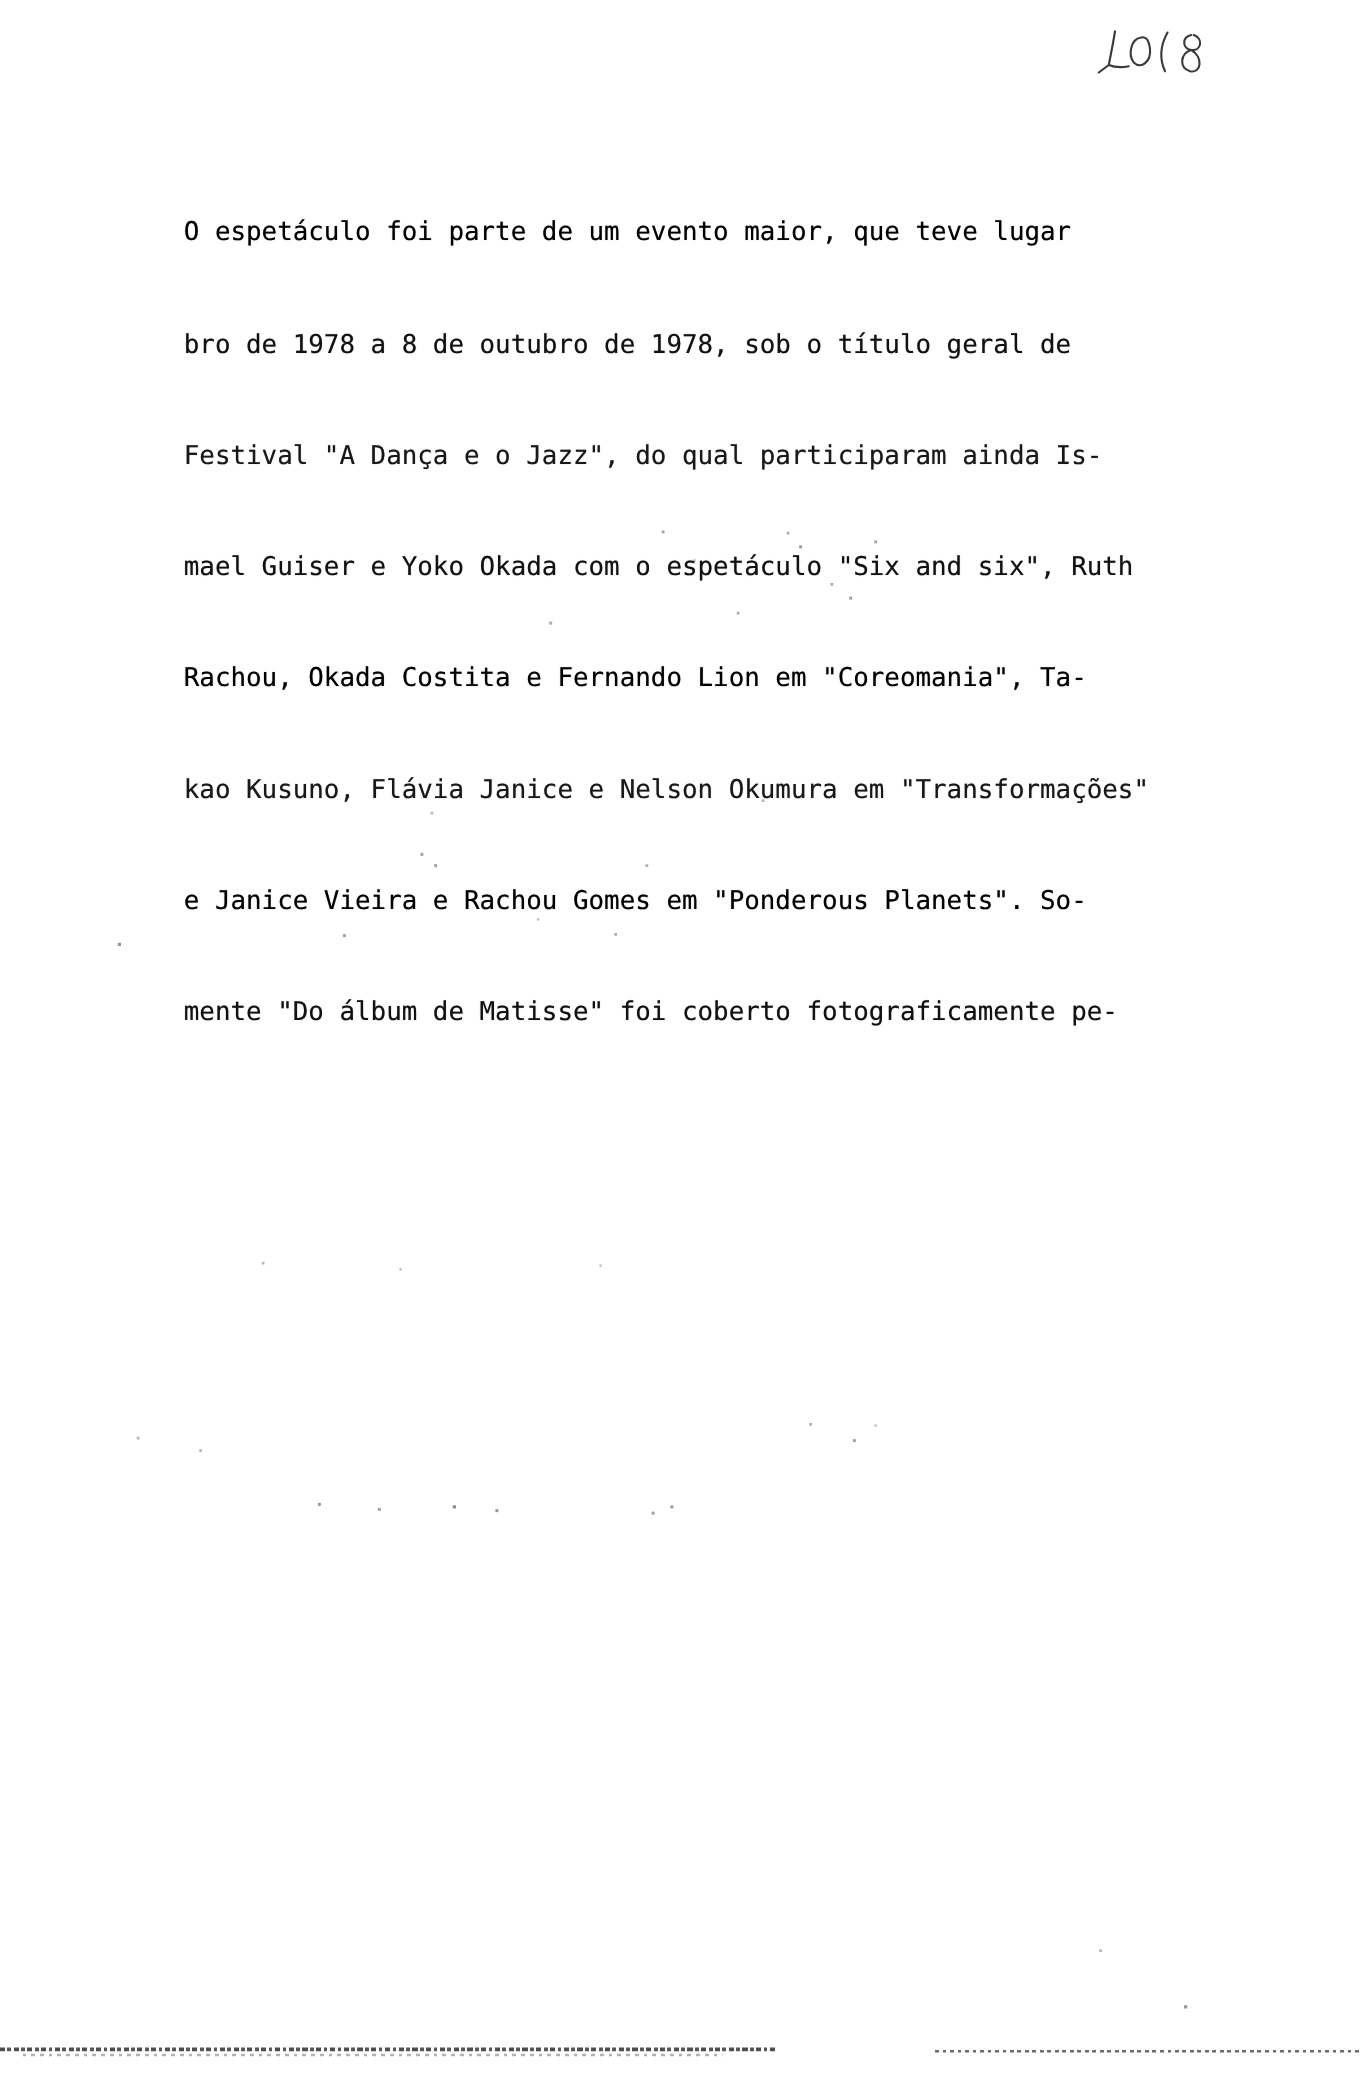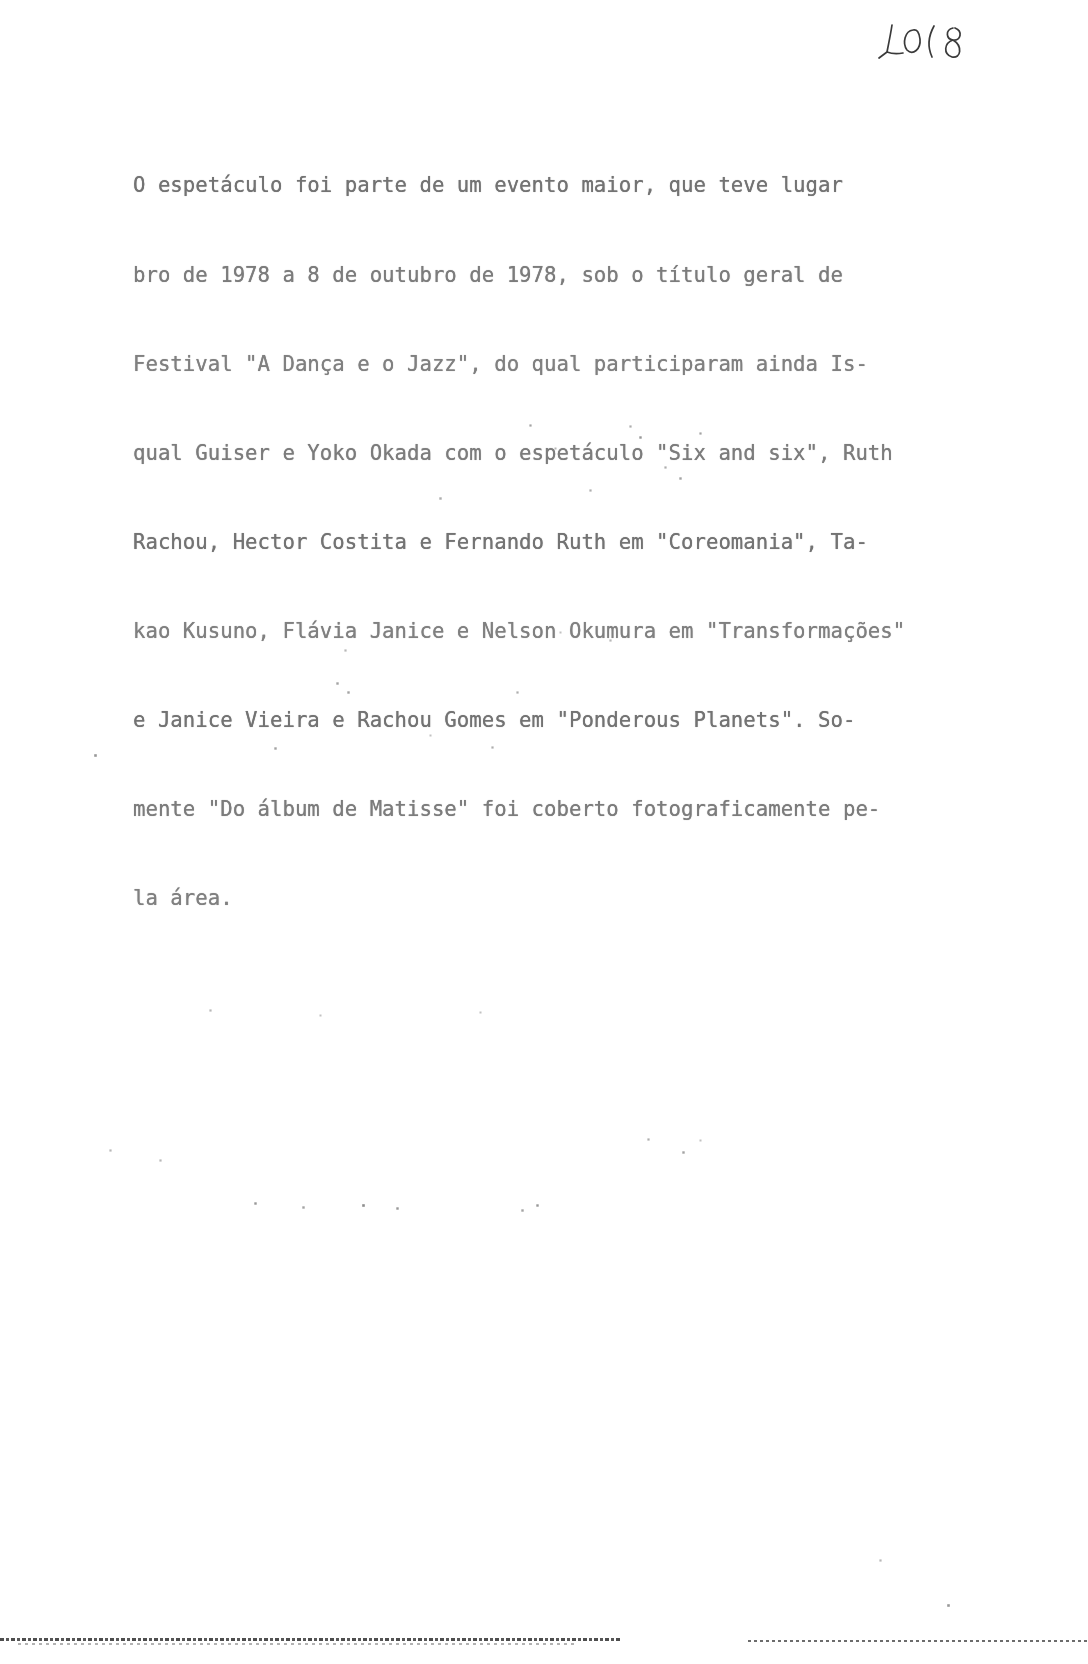--- a/index.html
+++ b/index.html
@@ -25,26 +25,26 @@
     height: 50px;
   }
   .handwritten svg {
     width: 100%;
     height: 100%;
     display: block;
   }
   
   .typewritten {
     position: absolute;
-    left: 133px;
+    left: 147px;
     top: 112px;
     white-space: pre;
     font-size: 20.7px;
     line-height: 29.7px;
-    color: #737373;
+    color: #000000;
     text-shadow: 0 0 0.7px rgba(70, 70, 70, 0.75);
     letter-spacing: 0px;
   }
   .tline {
     height: 29.7px;
   }
   
   .tline:nth-child(2n) { opacity: 0.93; }
   .tline:nth-child(3n) { opacity: 0.9; }
 
@@ -137,26 +137,25 @@
 
         <path d="M81 12 C73 14 74 23 81 24 C89 25 91 15 83 12 M81 24 C72 27 71 38 80 41 C89 43 91 30 81 24"></path>
       </g>
     </svg>
   </div>
 
   <div class="typewritten">
     <div class="tline">O espetáculo foi parte de um evento maior, que teve lugar</div>
     <div class="tline">bro de 1978 a 8 de outubro de 1978, sob o título geral de</div>
     <div class="tline">Festival "A Dança e o Jazz", do qual participaram ainda Is-</div>
-    <div class="tline">qual Guiser e Yoko Okada com o espetáculo "Six and six", Ruth</div>
-    <div class="tline">Rachou, Hector Costita e Fernando Ruth em "Coreomania", Ta-</div>
+    <div class="tline">mael Guiser e Yoko Okada com o espetáculo "Six and six", Ruth</div>
+    <div class="tline">Rachou, Okada Costita e Fernando Lion em "Coreomania", Ta-</div>
     <div class="tline">kao Kusuno, Flávia Janice e Nelson Okumura em "Transformações"</div>
     <div class="tline">e Janice Vieira e Rachou Gomes em "Ponderous Planets". So-</div>
     <div class="tline">mente "Do álbum de Matisse" foi coberto fotograficamente pe-</div>
-    <div class="tline">la área.</div>
   </div>
 
   <div class="speck-cloud"></div>
 
   <div class="scan-edge-left"></div>
   <div class="scan-edge-left-shadow"></div>
   <div class="scan-edge-right"></div>
 
 </div>
 

